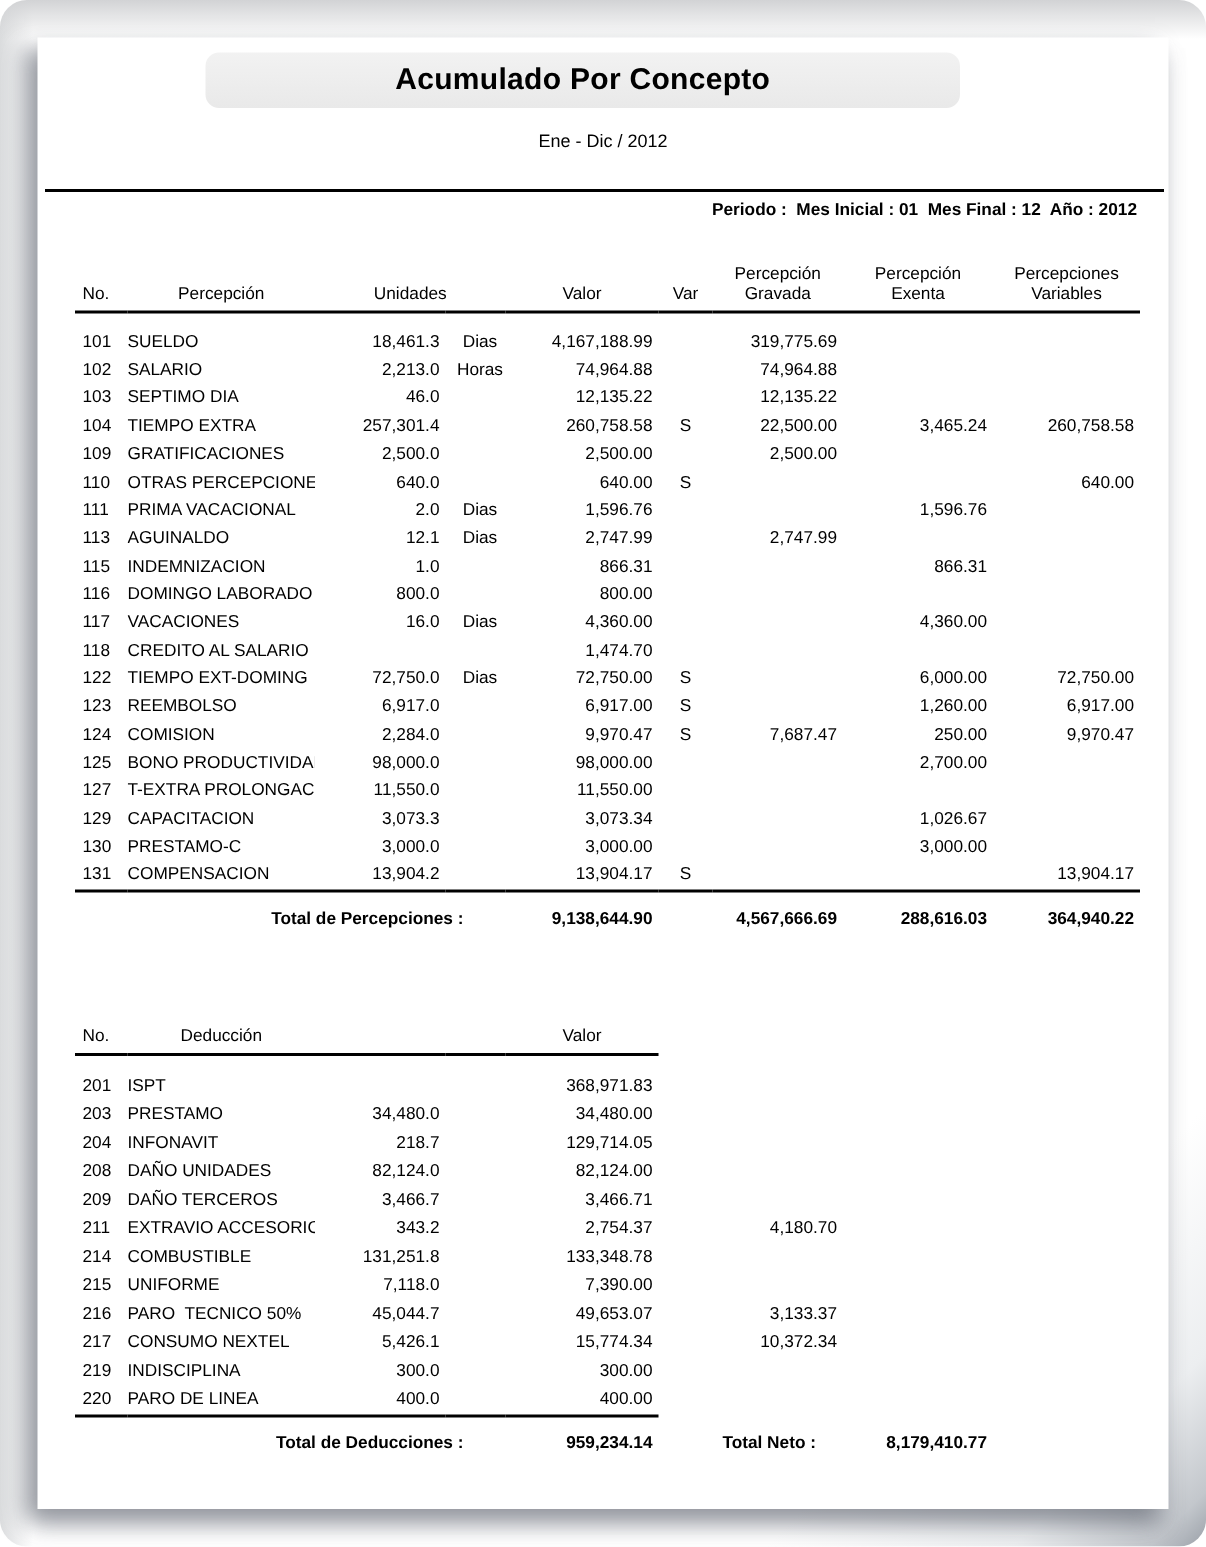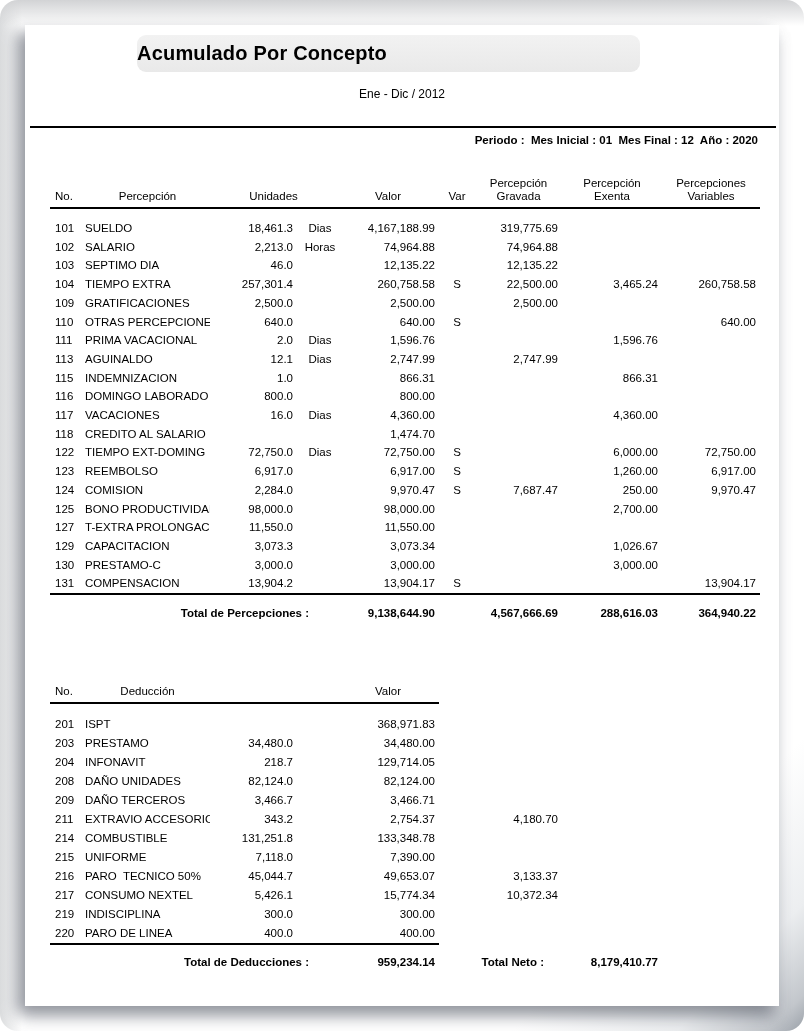--- a/index.html
+++ b/index.html
@@ -17,21 +17,21 @@
       linear-gradient(90deg,rgba(210,212,214,.8) 0%,rgba(255,255,255,0) 22px),
       #ffffff;
   }
   .page{
     position:absolute;left:25px;top:25px;width:754px;height:981px;background:#fff;
     box-shadow:-9px 7px 14px rgba(95,100,112,0.55), -2px 12px 14px rgba(95,100,112,0.30);
   }
   .title-box{
     position:absolute;left:112px;top:10px;width:503px;height:37px;border-radius:9px;
     background:linear-gradient(180deg,#f2f2f2,#e9e9e9);
-    display:flex;align-items:center;justify-content:flex-start;
+    display:flex;align-items:center;justify-content:center;
   }
   .title-box .t{font-size:20px;font-weight:bold;letter-spacing:.2px;}
   .subtitle{position:absolute;top:62px;left:0;width:100%;text-align:center;font-size:12px;}
   .rule-top{position:absolute;left:5px;top:101px;width:746px;height:2px;background:#000;}
   .periodo{position:absolute;top:109px;right:21px;font-size:11.5px;white-space:pre;font-weight:bold;}
 
   table.rep{position:absolute;left:25px;width:710px;border-collapse:collapse;table-layout:fixed;}
   table.rep col:nth-child(1){width:35px;}
   table.rep col:nth-child(2){width:125px;}
   table.rep col:nth-child(3){width:87px;}
@@ -74,21 +74,21 @@
 <div class="page">
 
   <div class="title-box">
     <span class="t">Acumulado Por Concepto</span>
   </div>
 
   <div class="subtitle">Ene - Dic / 2012</div>
 
   <div class="rule-top"></div>
 
-  <div class="periodo">Periodo :  Mes Inicial : 01  Mes Final : 12  Año : 2020</div>
+  <div class="periodo">Periodo :  Mes Inicial : 01  Mes Final : 12  Año : 2012</div>
 
   <table class="rep" id="percep-table">
     <colgroup>
         <col>
         <col>
         <col>
         <col>
         <col>
         <col>
         <col>

